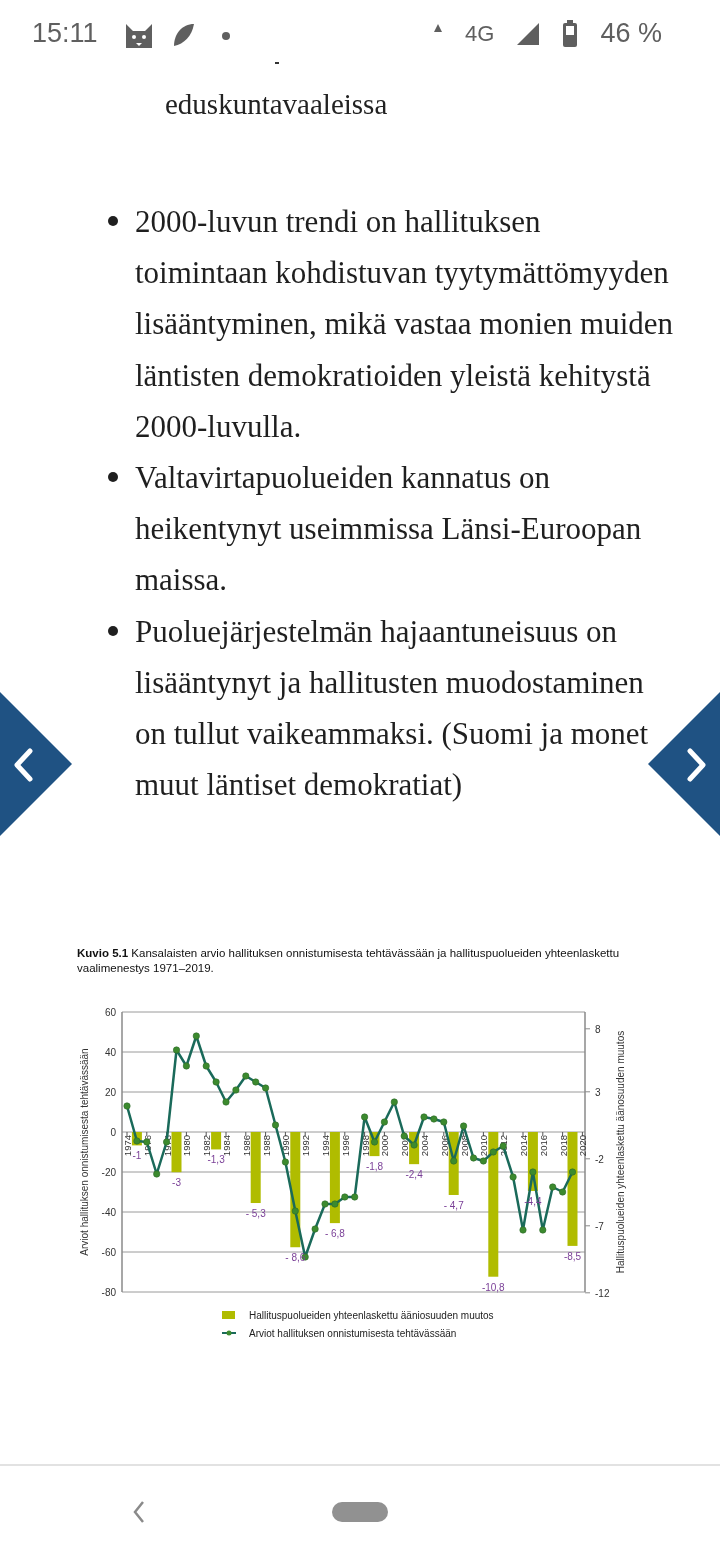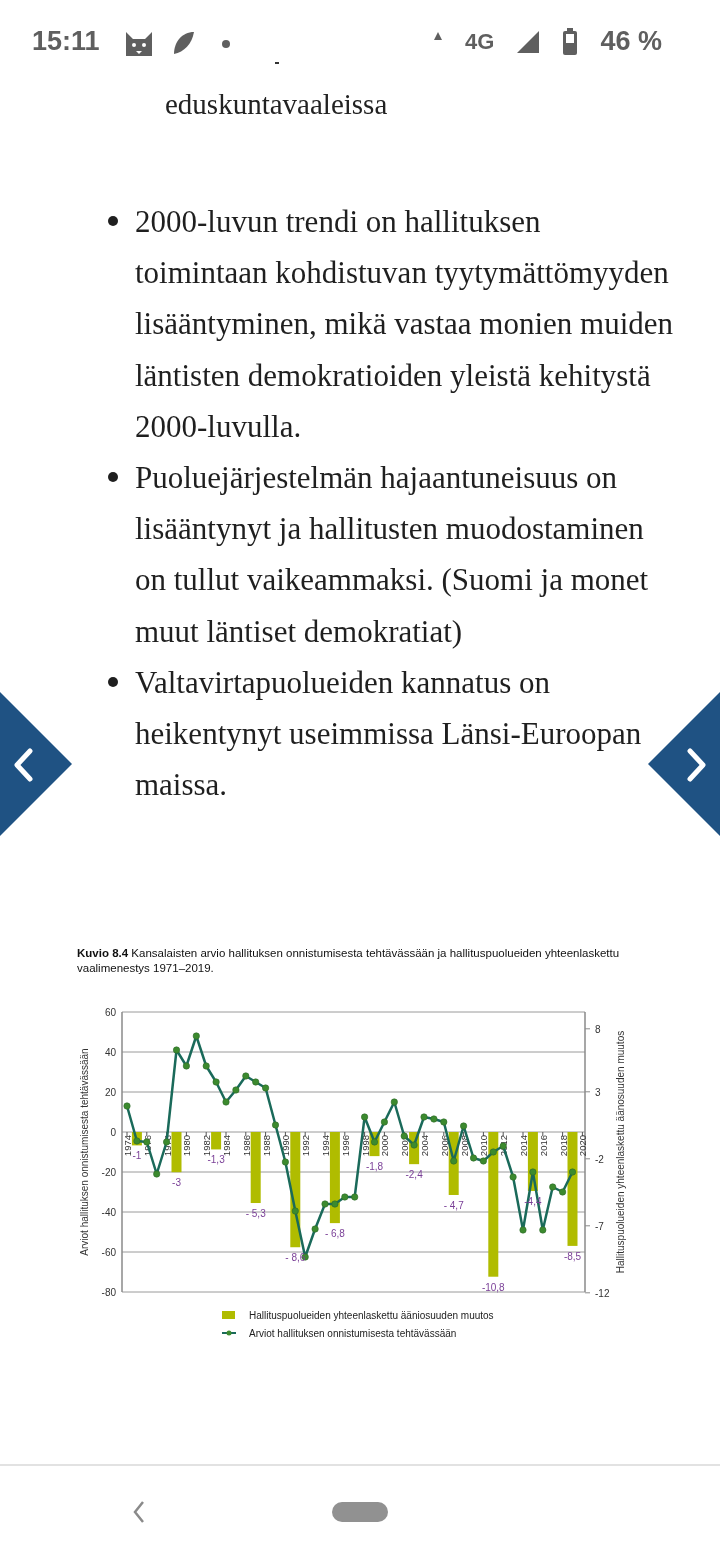--- a/index.html
+++ b/index.html
@@ -1,17 +1,17 @@
 <!DOCTYPE html>
 <html><head>
 <meta charset="utf-8">
 <style>
   html, body { margin: 0; padding: 0; }
   body { width: 720px; height: 1560px; position: relative; overflow: hidden; background: #ffffff; font-family: "DejaVu Serif", serif; }
-  .status-bar { position: absolute; left: 0; top: 8px; width: 698px; height: 72px; background: #fff; font-weight: bold; }
+  .status-bar { position: absolute; left: 0; top: 0; width: 698px; height: 72px; background: #fff; }
   .status-time { position: absolute; left: 32px; top: 18px; font-family: "Liberation Sans", sans-serif; font-size: 27px; color: #5f5f5f; }
   .status-icon { position: absolute; top: 20px; }
   .status-right { position: absolute; right: 36px; top: 18px; font-family: "Liberation Sans", sans-serif; font-size: 27px; color: #5f5f5f; display: flex; align-items: center; gap: 22px; }
   .content { position: absolute; left: 0; top: 60px; width: 720px; }
   .text-frag { position: absolute; left: 165px; top: 28px; font-size: 29px; color: #222; font-family: "Liberation Serif", serif; text-align: center; }
   .bullets { position: absolute; left: 117px; top: 118px; width: 540px; margin: 18px; padding: 0; list-style: none; }
   .bullets li { position: relative; font-family: "Liberation Serif", serif; font-size: 31px; line-height: 51.2px; color: #1f1f1f; }
   .bullets li .dot { position: absolute; left: -27px; top: 20px; width: 10px; height: 10px; border-radius: 50%; background: #1f1f1f; }
   .nav-arrow { position: absolute; top: 692px; width: 72px; height: 144px; }
   .nav-prev { left: 0; }
@@ -55,40 +55,40 @@
       </svg>
     <span>46 %</span>
   </div>
 </div>
 
 <div class="content">
   <div style="position:absolute;left:275px;top:2px;width:4px;height:2px;background:#333"></div>
   <div class="text-frag">eduskuntavaaleissa</div>
   <ul class="bullets">
     <li><span class="dot"></span><span>2000-luvun trendi on hallituksen toimintaan kohdistuvan tyytymättömyyden lisääntyminen, mikä vastaa monien muiden läntisten demokratioiden yleistä kehitystä 2000-luvulla.</span></li>
+    <li><span class="dot"></span><span>Valtavirtapuolueiden kannatus on heikentynyt useimmissa Länsi-Euroopan maissa.</span></li>
     <li><span class="dot"></span><span>Puoluejärjestelmän hajaantuneisuus on lisääntynyt ja hallitusten muodostaminen on tullut vaikeammaksi. (Suomi ja monet muut läntiset demokratiat)</span></li>
-    <li><span class="dot"></span><span>Valtavirtapuolueiden kannatus on heikentynyt useimmissa Länsi-Euroopan maissa.</span></li>
   </ul>
 </div>
 
 <div class="nav-arrow nav-prev">
   <svg width="72" height="144" viewBox="0 0 72 144">
     <path d="M0 0 L72 72 L0 144 Z" fill="#1f5283"></path>
     <path d="M30 59 L17 73 L30 87" stroke="#fff" stroke-width="5" fill="none" stroke-linecap="round" stroke-linejoin="round"></path>
   </svg>
 </div>
 <div class="nav-arrow nav-next">
   <svg width="72" height="144" viewBox="0 0 72 144">
     <path d="M72 0 L0 72 L72 144 Z" fill="#1f5283"></path>
     <path d="M42 59 L55 73 L42 87" stroke="#fff" stroke-width="5" fill="none" stroke-linecap="round" stroke-linejoin="round"></path>
   </svg>
 </div>
 
 <div class="chart-caption">
-  <b>Kuvio 8.4</b>
+  <b>Kuvio 5.1</b>
   <span>Kansalaisten arvio hallituksen onnistumisesta tehtävässään ja hallituspuolueiden yhteenlaskettu vaalimenestys 1971–2019.</span>
 </div>
 
 <svg class="chart" id="chart" width="720" height="1560" style="pointer-events:none">
   <g id="grid">
       <line x1="122" x2="585" y1="1012" y2="1012" stroke="#9a9a9a" stroke-width="1"></line>
       <line x1="122" x2="585" y1="1052" y2="1052" stroke="#9a9a9a" stroke-width="1"></line>
       <line x1="122" x2="585" y1="1092" y2="1092" stroke="#9a9a9a" stroke-width="1"></line>
       <line x1="122" x2="585" y1="1132" y2="1132" stroke="#9a9a9a" stroke-width="1"></line>
       <line x1="122" x2="585" y1="1172" y2="1172" stroke="#9a9a9a" stroke-width="1"></line>

